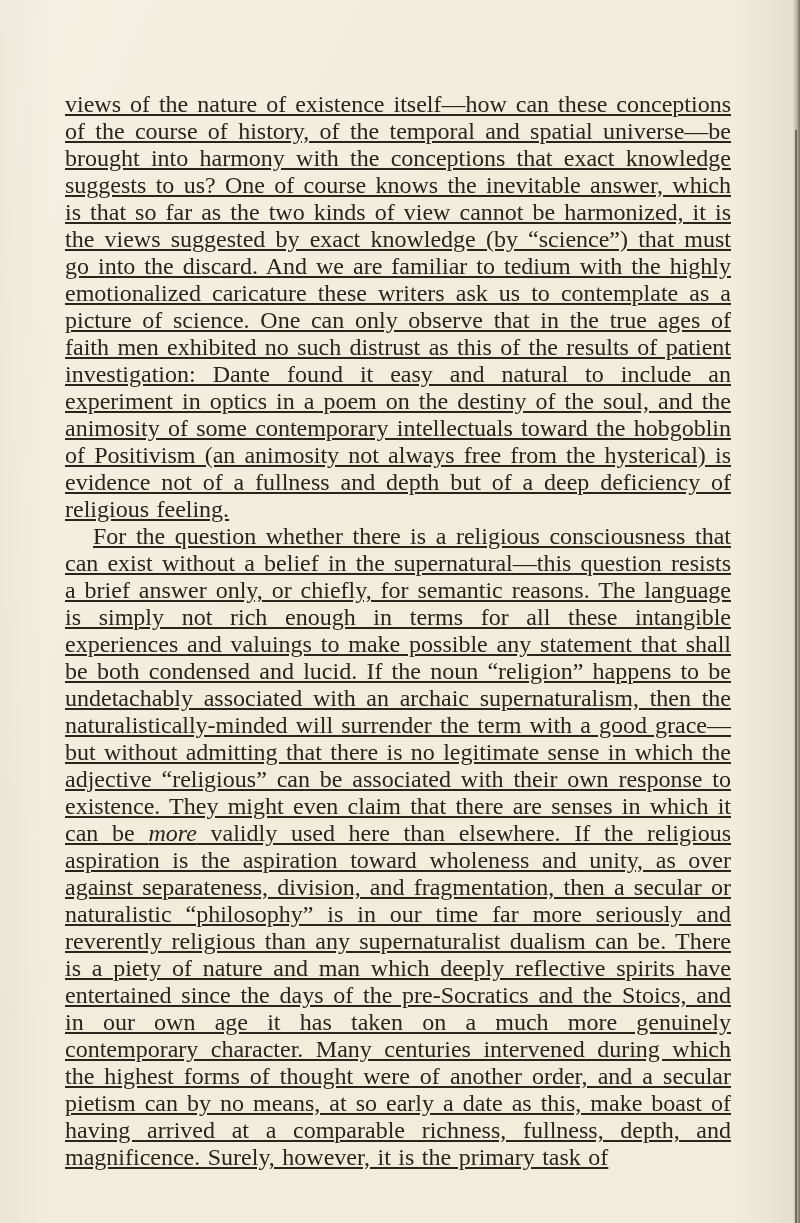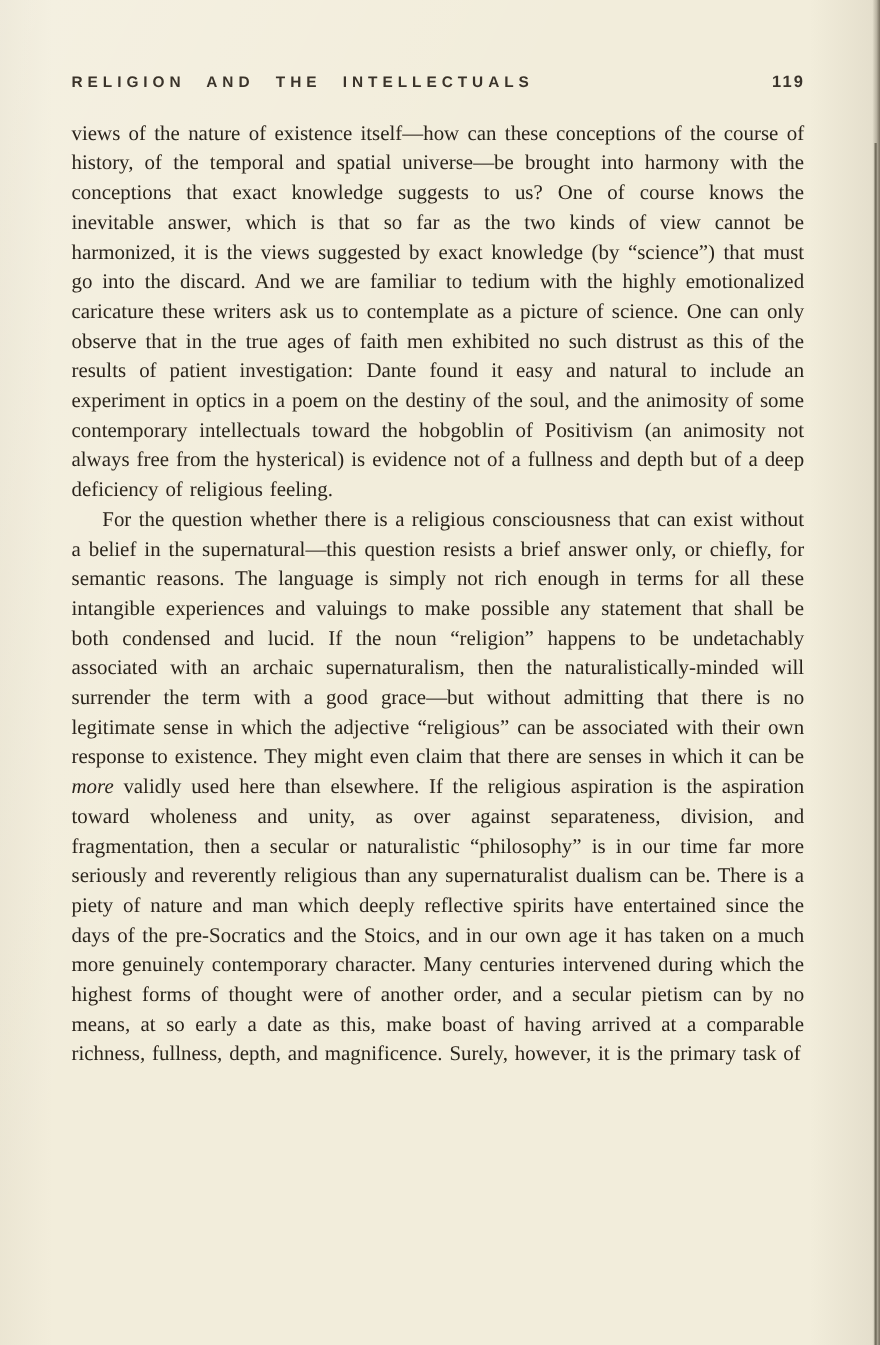--- a/index.html
+++ b/index.html
@@ -44,24 +44,25 @@
     word-spacing: 11px;
   }
   .page-number {
     font-size: 15px;
     font-weight: bold;
     letter-spacing: 2px;
   }
   .body-text {
     margin: 25px 69px 0 65px;
     color: var(--ink, #2b241c);
-    font-size: 19px;
+    font-size: 24px;
     line-height: 27px;
     text-align: justify;
     word-spacing: 1.5px;
+    text-decoration: underline;
   }
   .para { margin: 0; }
   .para.indented { text-indent: 28px; }
   .para em { font-style: italic; }
   .scan-edge {
     position: absolute;
     top: 0;
     right: 0;
     width: 7px;
     height: 100%;
@@ -76,24 +77,20 @@
     height: 1093px;
     background: rgba(50,43,30,0.55);
     pointer-events: none;
   }
 </style>
 </head>
 <body>
 
 <div class="page">
 
-  <div class="header-row">
-    <span class="running-title">RELIGION AND THE INTELLECTUALS</span>
-    <span class="page-number">119</span>
-  </div>
 
   <div class="body-text">
     <p class="para">views of the nature of existence itself—how can these conceptions of the course of history, of the temporal and spatial universe—be brought into harmony with the conceptions that exact knowledge suggests to us? One of course knows the inevitable answer, which is that so far as the two kinds of view cannot be harmonized, it is the views suggested by exact knowledge (by “science”) that must go into the discard. And we are familiar to tedium with the highly emotionalized caricature these writers ask us to contemplate as a picture of science. One can only observe that in the true ages of faith men exhibited no such distrust as this of the results of patient investigation: Dante found it easy and natural to include an experiment in optics in a poem on the destiny of the soul, and the animosity of some contemporary intellectuals toward the hobgoblin of Positivism (an animosity not always free from the hysterical) is evidence not of a fullness and depth but of a deep deficiency of religious feeling.</p>
     <p class="para indented"><span>For the question whether there is a religious consciousness that can exist without a belief in the supernatural—this question resists a brief answer only, or chiefly, for semantic reasons. The language is simply not rich enough in terms for all these intangible experiences and valuings to make possible any statement that shall be both condensed and lucid. If the noun “religion” happens to be undetachably associated with an archaic supernaturalism, then the naturalistically-minded will surrender the term with a good grace—but without admitting that there is no legitimate sense in which the adjective “religious” can be associated with their own response to existence. They might even claim that there are senses in which it can be </span><em>more</em><span> validly used here than elsewhere. If the religious aspiration is the aspiration toward wholeness and unity, as over against separateness, division, and fragmentation, then a secular or naturalistic “philosophy” is in our time far more seriously and reverently religious than any supernaturalist dualism can be. There is a piety of nature and man which deeply reflective spirits have entertained since the days of the pre-Socratics and the Stoics, and in our own age it has taken on a much more genuinely contemporary character. Many centuries intervened during which the highest forms of thought were of another order, and a secular pietism can by no means, at so early a date as this, make boast of having arrived at a comparable richness, fullness, depth, and magnificence. Surely, however, it is the primary task of</span></p>
   </div>
 
   <div class="scan-edge"></div>
   <div class="scan-edge-line"></div>
 
 </div>

